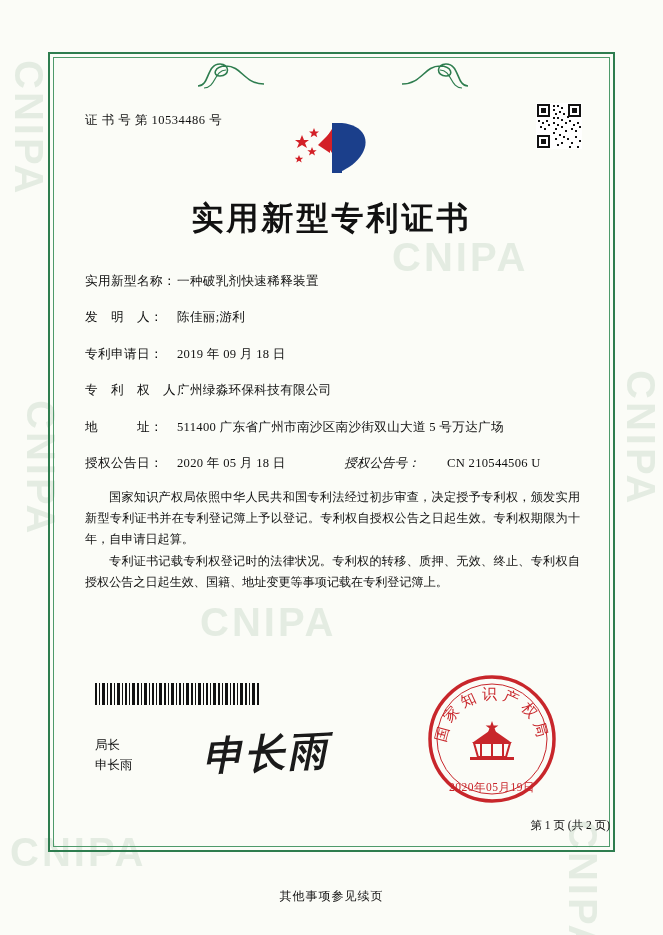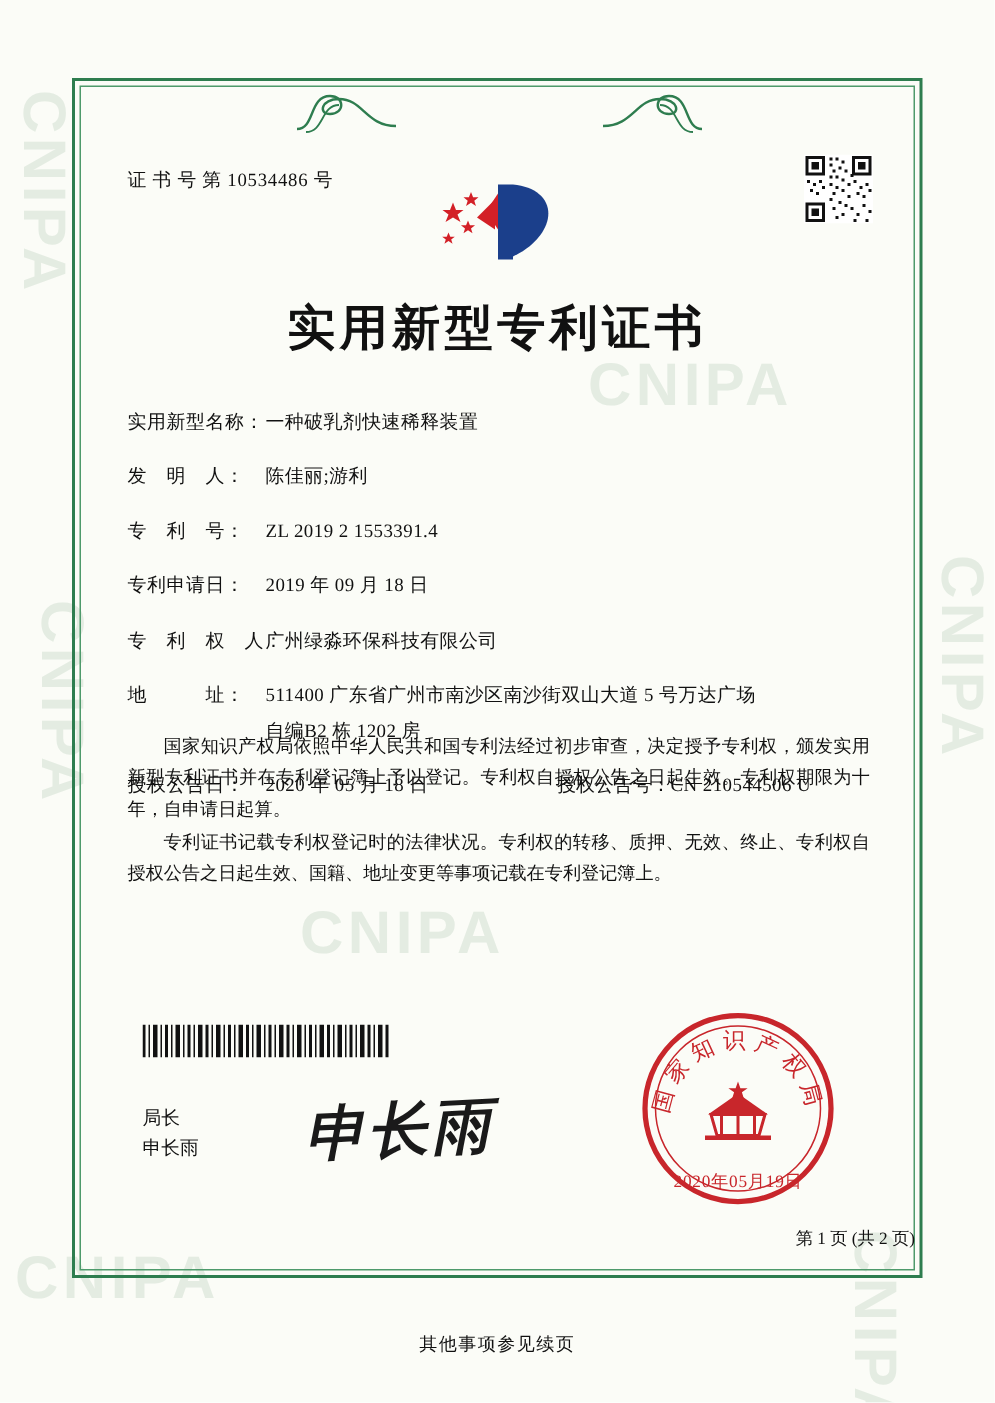--- a/index.html
+++ b/index.html
@@ -138,21 +138,22 @@
     margin-left: 92px;
     letter-spacing: 0.3px;
   }
   .two-col {
     display: flex;
   }
   .two-col .col2label {
     width: 92px;
     flex: 0 0 130px;
     white-space: pre;
-    text-align: right;
+    text-align: center;
+    font-style: italic;
   }
 
   .paras {
     position: absolute;
     left: 32px;
     right: 30px;
     top: 430px;
     font-size: 12.1px;
     line-height: 1.72;
     color: #111;
@@ -332,37 +333,30 @@
     <div class="fields">
       <div class="field-row">
         <span class="f-label">实用新型名称：</span>
         <span class="f-value">一种破乳剂快速稀释装置</span>
       </div>
       <div class="field-row">
         <span class="f-label">发　明　人：</span>
         <span class="f-value">陈佳丽;游利</span>
       </div>
       <div class="field-row">
-        <span class="f-label">专　利　号：</span>
-        <span class="f-value">ZL 2019 2 1553391.4</span>
-      </div>
-      <div class="field-row">
         <span class="f-label">专利申请日：</span>
         <span class="f-value">2019 年 09 月 18 日</span>
       </div>
       <div class="field-row">
         <span class="f-label">专　利　权　人：</span>
         <span class="f-value">广州绿淼环保科技有限公司</span>
       </div>
       <div class="field-row">
         <span class="f-label">地　　　址：</span>
         <span class="f-value">511400 广东省广州市南沙区南沙街双山大道 5 号万达广场</span>
-      </div>
-      <div style="margin-top:-12px;margin-bottom:17px;">
-        <span class="f-value2">自编B2 栋 1202 房</span>
       </div>
       <div class="field-row two-col">
         <span class="f-label">授权公告日：</span>
         <span class="f-value" style="flex:0 0 140px;">2020 年 05 月 18 日</span>
         <span class="col2label">授权公告号：</span>
         <span class="f-value">CN 210544506 U</span>
       </div>
     </div>
 
     <div class="paras">

